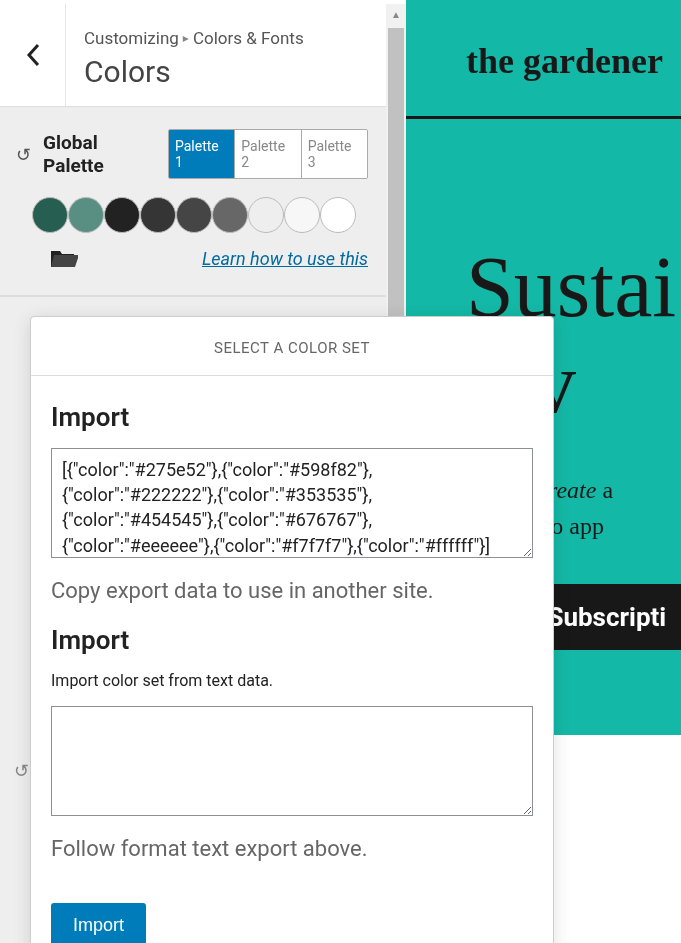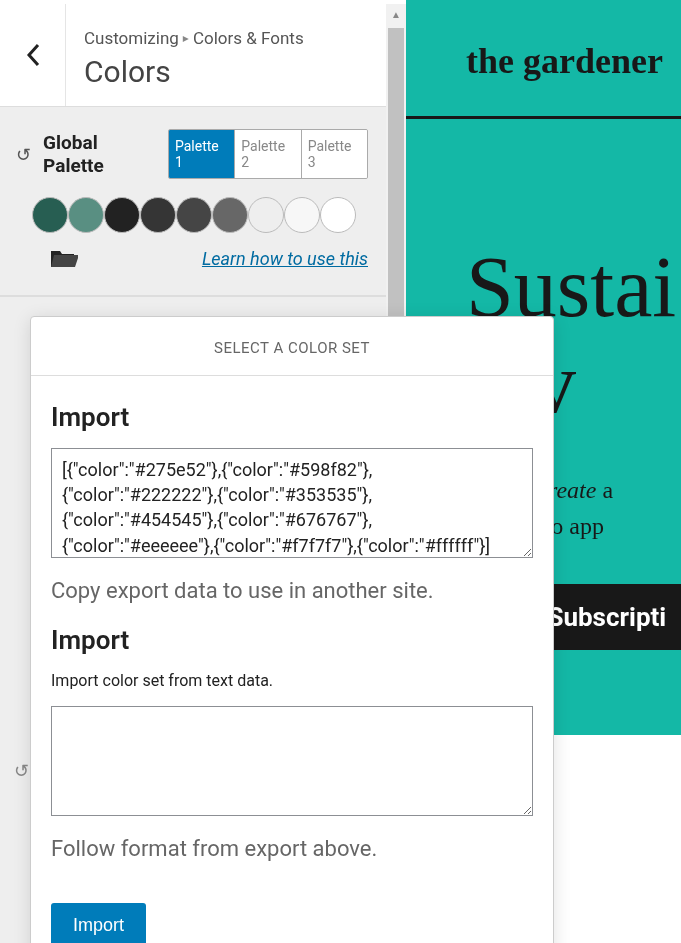--- a/index.html
+++ b/index.html
@@ -365,21 +365,21 @@
     <div class="popup-tab">SELECT A COLOR SET</div>
   </div>
   <div class="popup-body">
     <div class="sect-h">Import</div>
     <textarea class="export-ta" style="">[{"color":"#275e52"},{"color":"#598f82"},{"color":"#222222"},{"color":"#353535"},{"color":"#454545"},{"color":"#676767"},{"color":"#eeeeee"},{"color":"#f7f7f7"},{"color":"#ffffff"}]</textarea>
     <div class="hint">Copy export data to use in another site.</div>
 
     <div class="sect-h">Import</div>
     <div class="sub-label">Import color set from text data.</div>
     <textarea class="import-ta" style=""></textarea>
-    <div class="hint">Follow format from export above.</div>
+    <div class="hint">Follow format text export above.</div>
     <button class="import-btn">Import</button>
   </div>
 </div>
 
 <div class="preview">
   <div class="site-title">the gardener</div>
   <hr class="site-hr">
   <div class="hero">
     <span>Sustai</span><br>
     <span>lov</span>

